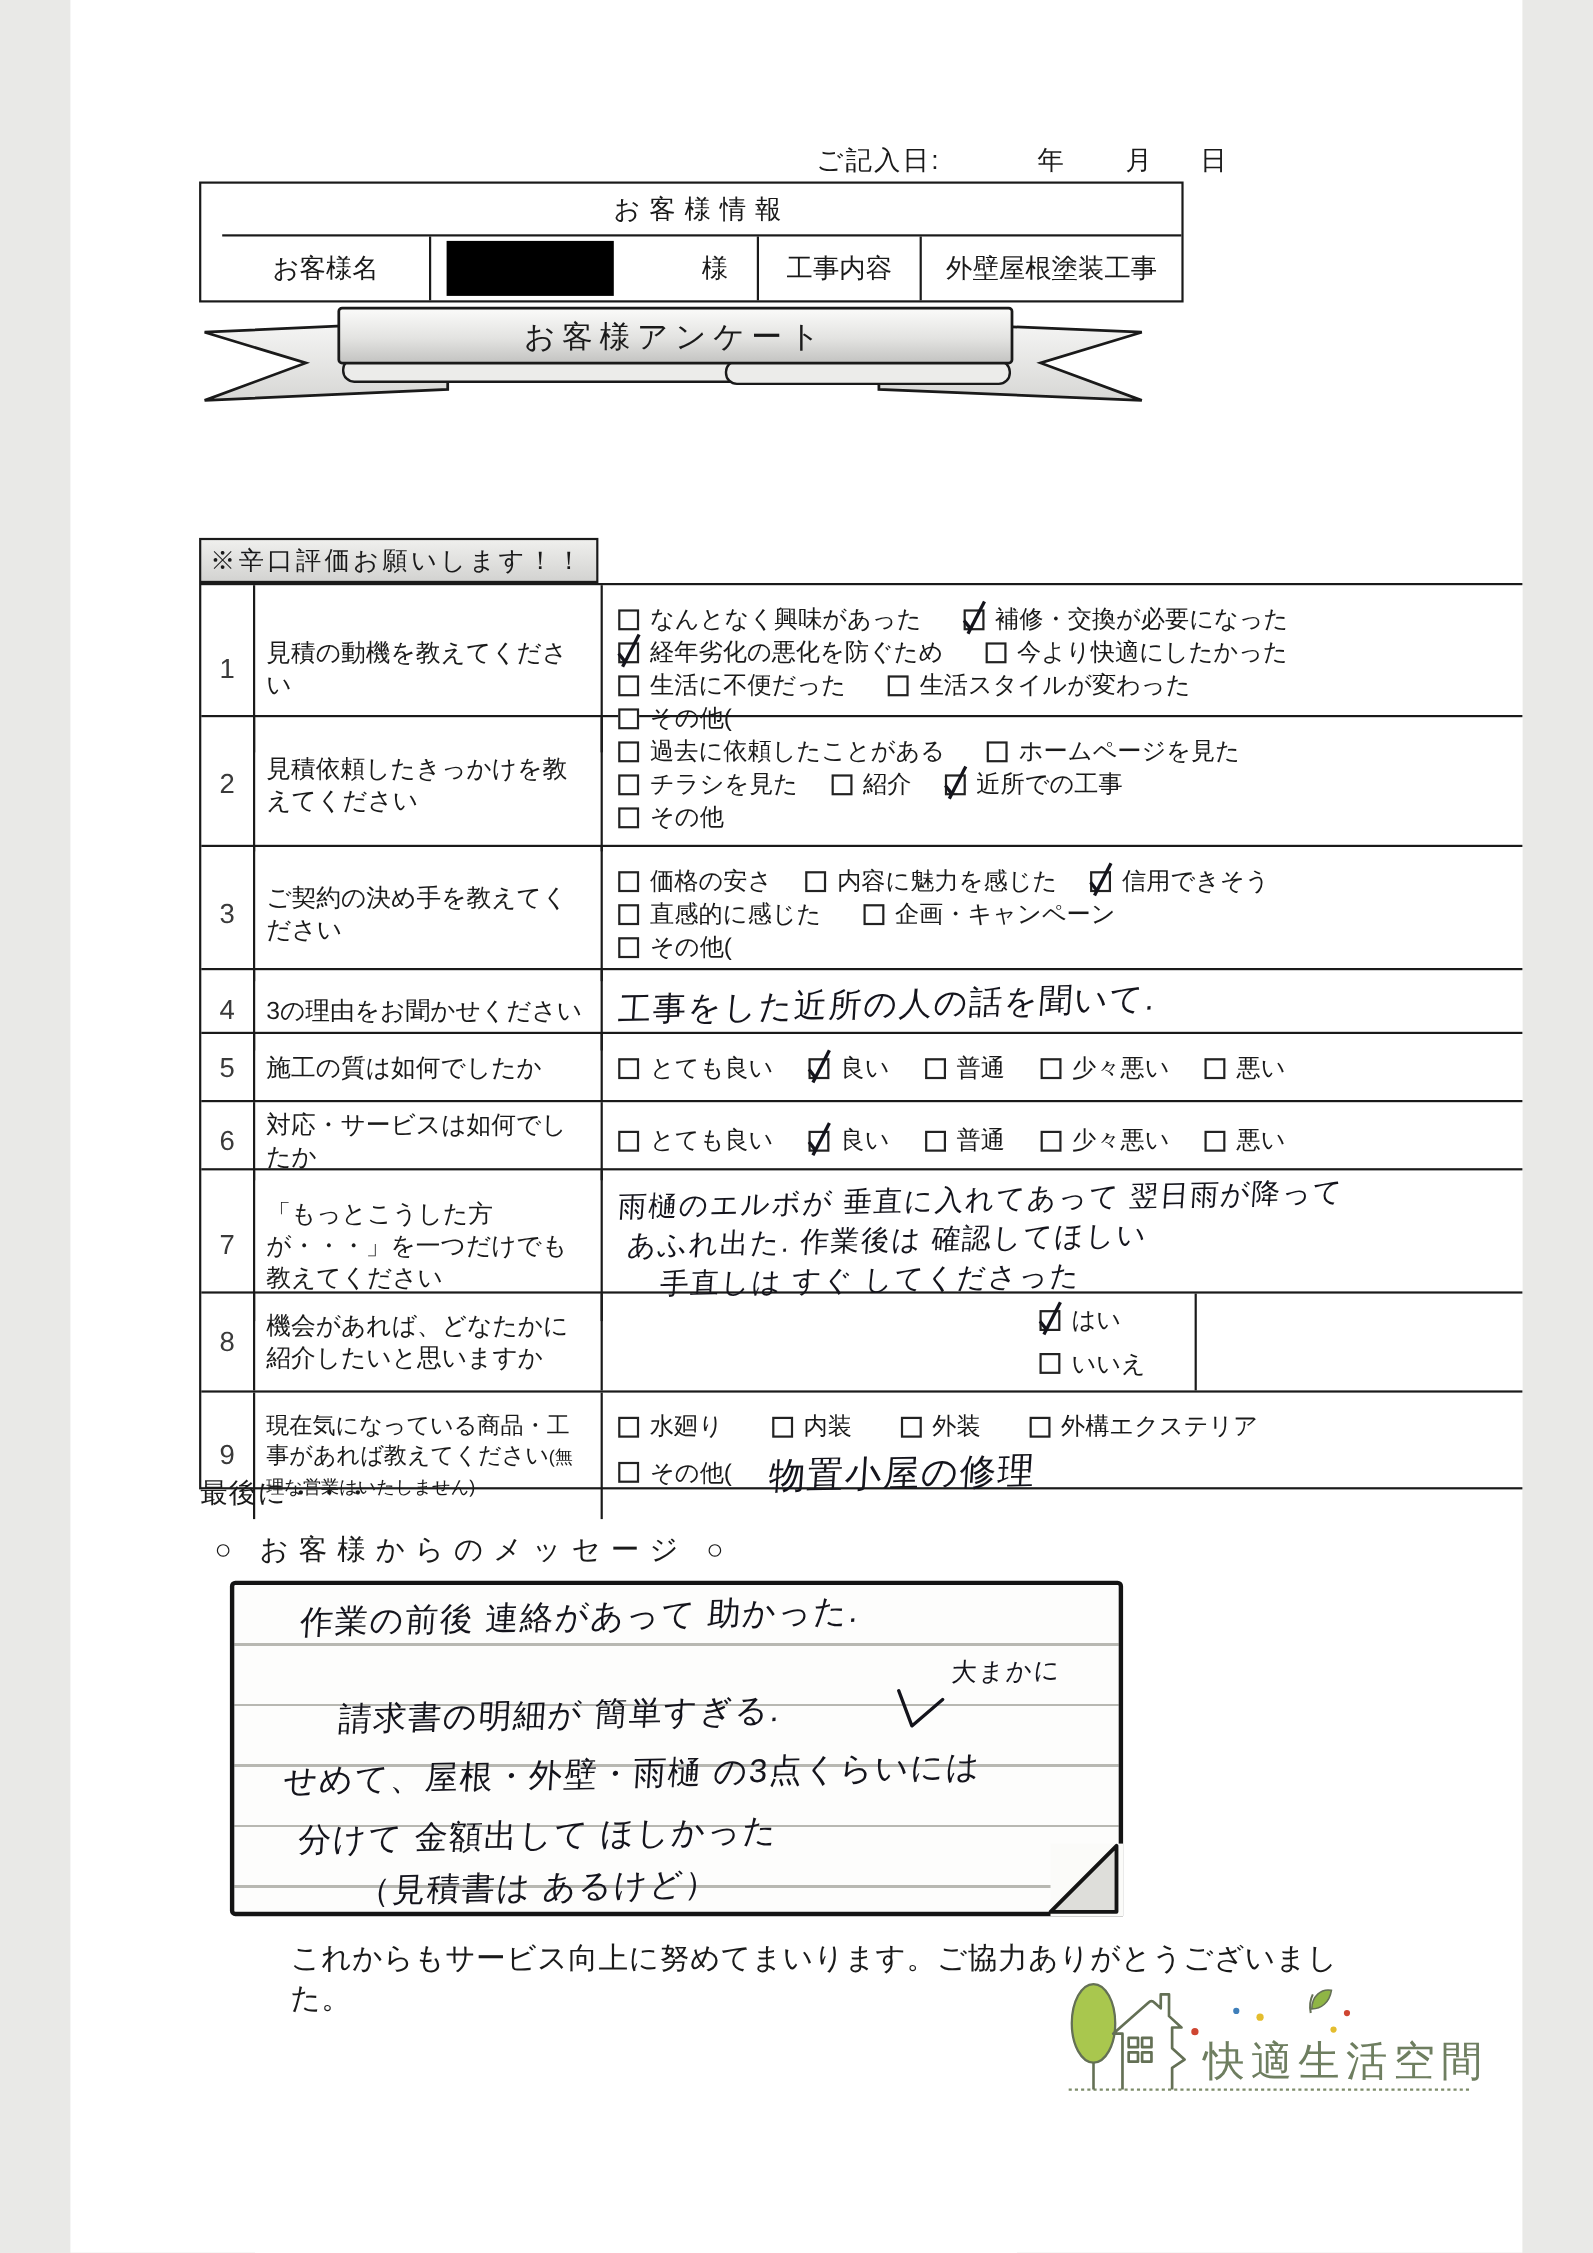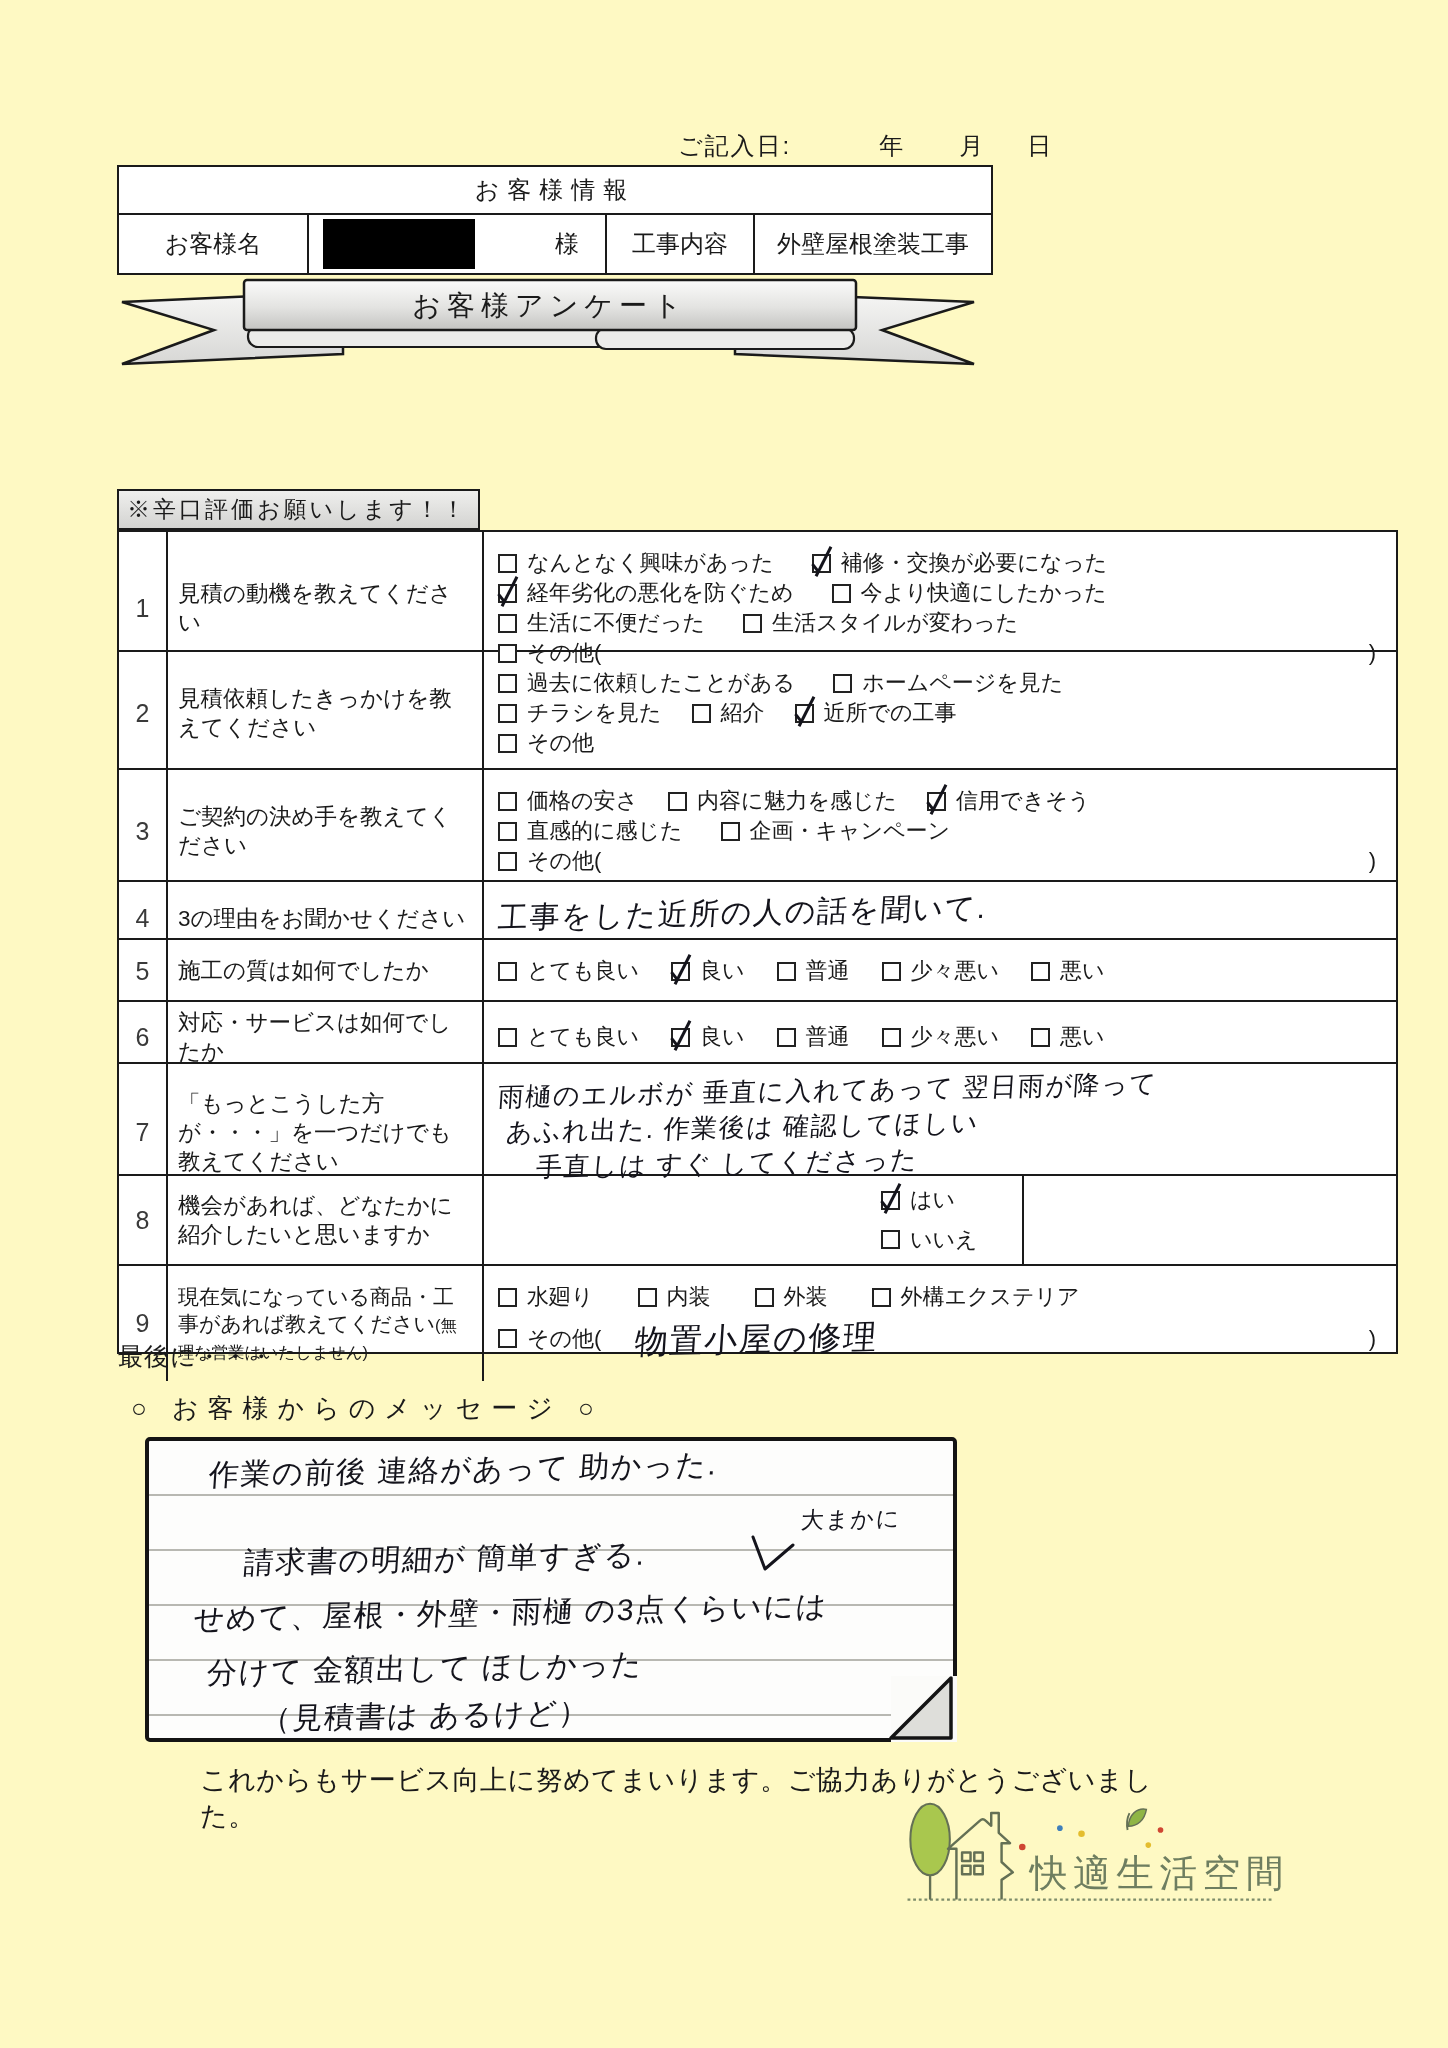--- a/index.html
+++ b/index.html
@@ -1,25 +1,25 @@
 <!DOCTYPE html>
 <html><head>
 <meta charset="utf-8">
 <style>
   html,body{margin:0;padding:0;background:#e9e9e7;}
-  .sheet{position:relative;width:1448px;height:2048px;margin:0 auto;background:#fef9c3;
+  .sheet{position:relative;width:1320px;height:2048px;margin:0 auto;background:#ffffff;
          font-family:"Liberation Sans",sans-serif;color:#1a1a1a;overflow:hidden;}
 
   
   .date-line{position:absolute;left:678px;top:130px;display:flex;align-items:baseline;
              font-size:24px;letter-spacing:2px;}
   .date-line .y{margin-left:88px;} .date-line .m{margin-left:54px;} .date-line .d{margin-left:42px;}
 
   
-  .info-table{position:absolute;left:117px;top:165px;width:872px;border:2.5px solid #1a1a1a;background:#fff;}
+  .info-table{position:absolute;left:117px;top:165px;width:872px;border:2.5px solid #1a1a1a;background:#fff;padding-left:19px;}
   .info-title{height:46px;display:flex;align-items:center;justify-content:center;font-size:24px;
               letter-spacing:8px;border-bottom:2.5px solid #1a1a1a;}
   .info-row{display:grid;grid-template-columns:190px 298px 148px 1fr;height:58px;}
   .info-cell{display:flex;align-items:center;justify-content:center;font-size:24px;border-right:2.5px solid #1a1a1a;}
   .info-cell:last-child{border-right:none;}
   .name-cell{justify-content:space-between;padding:0 26px 0 14px;}
   .redact{width:152px;height:50px;background:#000;}
 
   
   .banner{position:absolute;left:118px;top:276px;}

